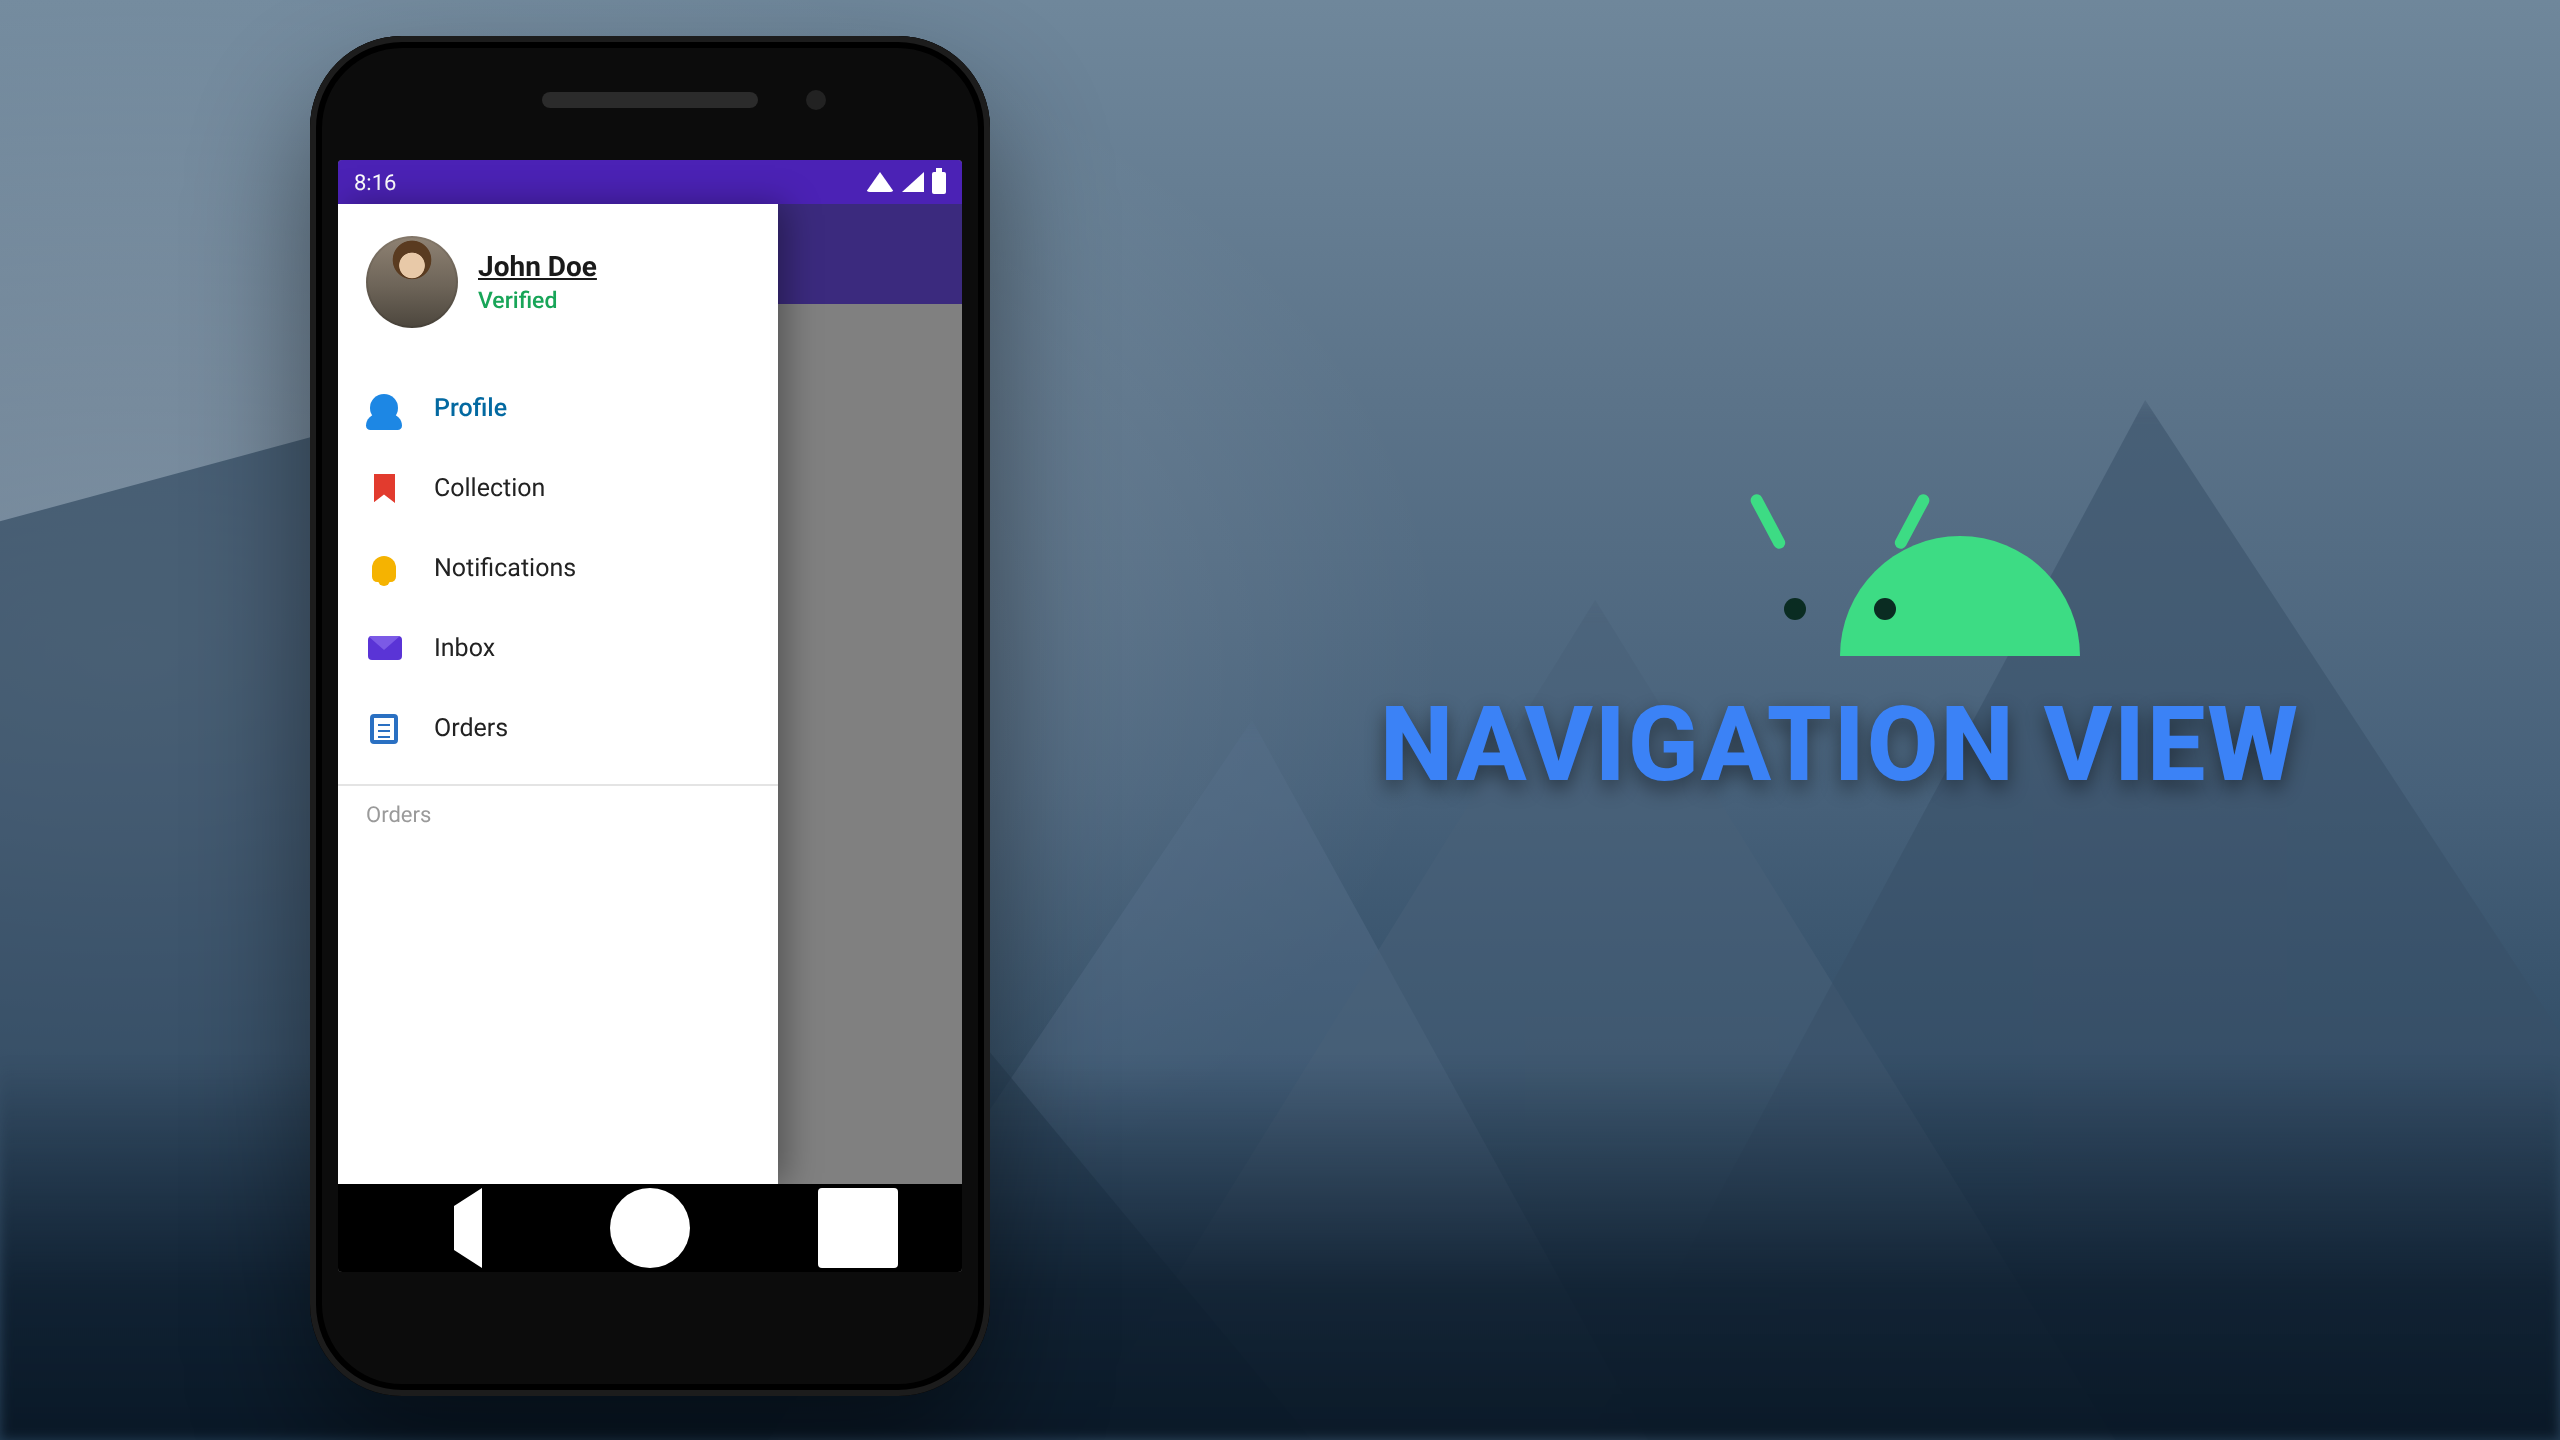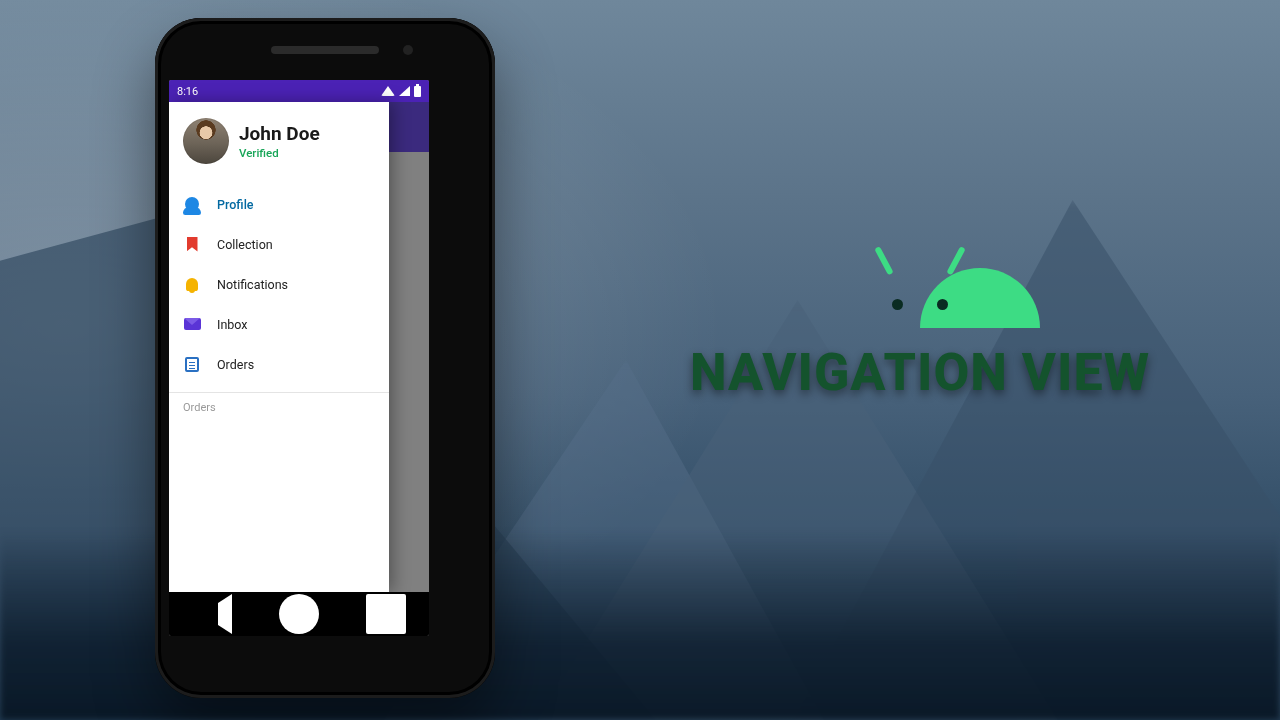--- a/index.html
+++ b/index.html
@@ -20,21 +20,21 @@
   .mtn.a { left:42%; width:520px; height:420px; background:#4a6178; clip-path: polygon(50% 0, 100% 100%, 0 100%); }
   .mtn.b { left:62%; width:620px; height:520px; background:#3a5068; clip-path: polygon(45% 0, 100% 100%, 0 100%); }
   .mtn.c { left:30%; width:440px; height:360px; background:#57708a; clip-path: polygon(55% 0, 100% 100%, 0 100%); opacity:.45; }
   .mtn.d { left:-5%; width:720px; height:520px; background:#2f475f; clip-path: polygon(0 15%, 40% 0, 100% 100%, 0 100%); opacity:.65; }
   .trees { position:absolute; bottom:0; left:0; width:100%; height:190px;
     background: linear-gradient(180deg, rgba(18,40,58,0) 0%, rgba(12,28,44,.85) 60%, rgba(8,22,36,.95) 100%);
     filter: blur(3px);
   }
 
   
-  .hero { position:absolute; left:600px; top:250px; width:640px; text-align:center; color:#14532d; }
+  .hero { position:absolute; left:600px; top:250px; width:640px; text-align:center; color:#3b82f6; }
   .android { margin: 0 auto 14px; width:120px; height:78px; position:relative; }
   .android .head {
     width:120px; height:60px; background:#3ddc84; border-radius:60px 60px 0 0; position:absolute; bottom:0;
   }
   .android .eye { position:absolute; width:11px; height:11px; border-radius:50%; background:#0a2c22; bottom:18px; }
   .android .eye.l { left:32px; } .android .eye.r { right:32px; }
   .android .ant { position:absolute; width:6px; height:30px; background:#3ddc84; border-radius:3px; bottom:54px; }
   .android .ant.l { left:28px; transform: rotate(-28deg); transform-origin: bottom center; }
   .android .ant.r { right:28px; transform: rotate(28deg);  transform-origin: bottom center; }
   .hero h1 { font-size:52px; font-weight:800; letter-spacing:1px; text-shadow:0 4px 10px rgba(0,0,0,.45); }
@@ -42,21 +42,21 @@
 
   
   .phone {
     position:absolute; left:155px; top:18px; width:340px; height:680px;
     background:#0c0c0c; border-radius:46px; padding:62px 14px 60px;
     box-shadow: 0 30px 60px rgba(0,0,0,.45), inset 0 0 0 3px #1c1c1c, inset 0 0 0 6px #000;
   }
   .earpiece { position:absolute; top:28px; left:50%; transform:translateX(-50%);
     width:108px; height:8px; background:#2b2b2b; border-radius:5px; }
   .sensor { position:absolute; top:27px; left: calc(50% + 78px); width:10px; height:10px; border-radius:50%; background:#222; }
-  .screen { width:260px; height:556px; background:#808080; position:relative; overflow:hidden; border-radius:2px;} 
+  .screen { width:312px; height:556px; background:#808080; position:relative; overflow:hidden; border-radius:2px;} 
 
   
   .sysnav { position:absolute; bottom:0; left:0; right:0; height:44px; background:#000; display:flex; align-items:center; justify-content:space-around; }
   .sysnav span { color:#fff; display:flex; align-items:center; justify-content:center; width:40px; height:40px; }
   .tri { width:0;height:0;border-top:9px solid transparent;border-bottom:9px solid transparent;border-right:14px solid #fff; }
   .circ{ width:17px; height:17px; border-radius:50%; background:#fff; }
   .sq  { width:15px; height:15px; background:#fff; border-radius:2px; }
 
   
   .status { position:absolute; top:0; left:0; right:0; height:22px; background:#4b22b5; color:#fff;
@@ -78,21 +78,21 @@
     box-shadow: 4px 0 16px rgba(0,0,0,.35); display:flex; flex-direction:column; }
   .dh { display:flex; align-items:center; gap:10px; padding:16px 14px 14px; }
   .avatar {
     width:46px; height:46px; border-radius:50%; flex:none;
     background:
       radial-gradient(circle at 50% 32%, #e8c9a8 0 16%, transparent 17%),
       radial-gradient(circle at 50% 26%, #5a3b20 0 23%, transparent 24%),
       linear-gradient(180deg,#8f8273 0%, #6d6458 55%, #4c463d 100%);
     box-shadow: inset 0 0 0 1px rgba(0,0,0,.08);
   }
-  .uname { font-size:19px; font-weight:700; color:#1a1a1a; }
+  .uname { font-size:14px; font-weight:700; color:#1a1a1a;text-decoration:underline; }
   .ustatus { font-size:11.5px; font-weight:500; color:#18a558; margin-top:1px; }
 
   .menu { padding: 6px 0 2px; }
   .item { display:flex; align-items:center; gap:16px; height:40px; padding:0 14px; font-size:12.5px; color:#222; cursor:pointer; }
   .item.active { color:#0369a1; font-weight:500; }
   .ico { width:18px; height:18px; display:flex; align-items:center; justify-content:center; font-size:15px; }
   .divider { height:1px; background:#e4e4e4; margin:6px 0 0; }
   .sect { font-size:11px; color:#9a9a9a; padding:8px 14px 2px; }
 
   

